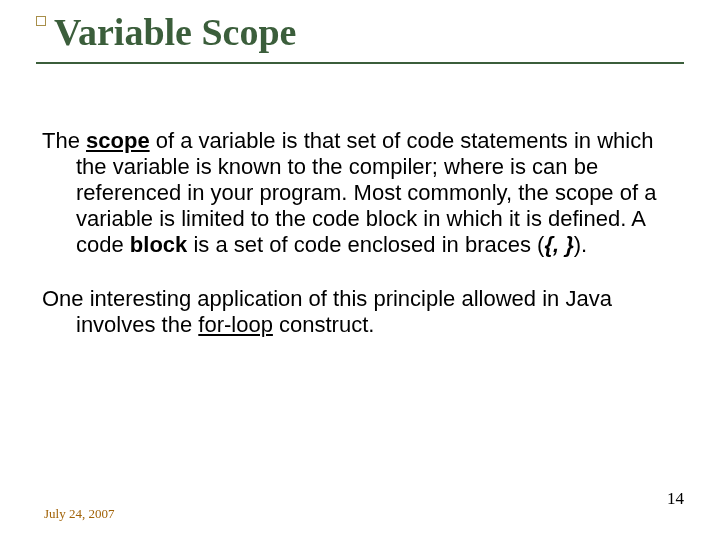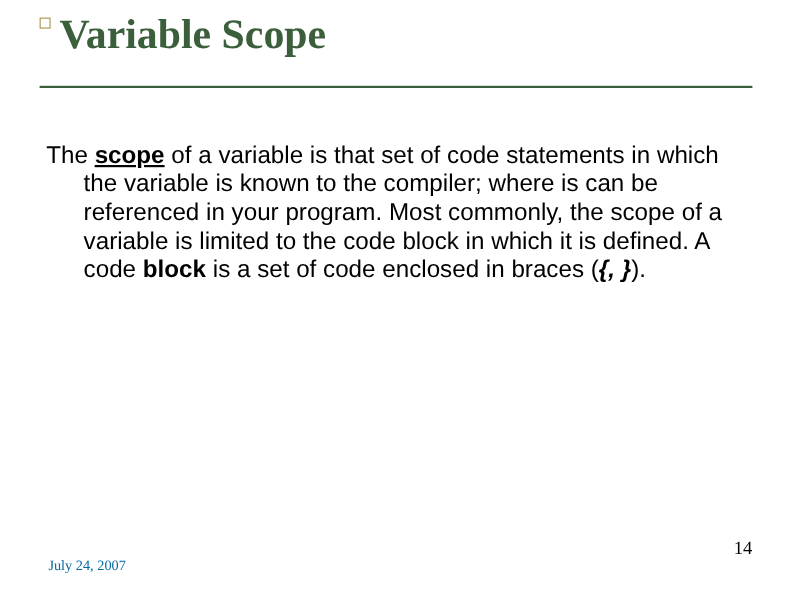--- a/index.html
+++ b/index.html
@@ -17,21 +17,21 @@
     height: 540px;
     position: relative;
     box-sizing: border-box;
   }
   .title-area {
     position: absolute;
     left: 36px;
     top: 12px;
     width: 648px;
     border-bottom: 2px solid #3b5e3b;
-    padding-bottom: 24px;
+    padding-bottom: 8px;
   }
   .title-area .accent {
     position: absolute;
     left: 0;
     top: 4px;
     width: 10px;
     height: 10px;
     border: 1.5px solid #a88f4a;
     box-sizing: border-box;
   }
@@ -65,21 +65,21 @@
   }
   .ital {
     font-style: italic;
   }
   .footer-date {
     position: absolute;
     left: 44px;
     bottom: 18px;
     font-family: "Times New Roman", Times, serif;
     font-size: 13px;
-    color: #0369a1;
+    color: #a16207;
   }
   .footer-page {
     position: absolute;
     right: 36px;
     bottom: 31px;
     font-family: "Times New Roman", Times, serif;
     font-size: 17px;
     color: #000;
   }
 </style>
@@ -90,18 +90,21 @@
 
   <div class="title-area">
     <span class="accent"></span>
     <h1 class="title-text">Variable Scope</h1>
   </div>
 
   <div class="body-area">
     <p class="para">
       <span>The </span><span class="bold underlined">scope</span><span> of a variable is that set of code statements in which the variable is known to the compiler; where is can be referenced in your program. Most commonly, the scope of a variable is limited to the code block in which it is defined. A code </span><span class="bold">block</span><span> is a set of code enclosed in braces (</span><span class="bold ital">{, }</span><span>).</span>
     </p>
+    <p class="para">
+      <span>One interesting application of this principle allowed in Java involves the </span><span class="underlined">for-loop</span><span> construct.</span>
+    </p>
   </div>
 
   <div class="footer-date">July 24, 2007</div>
   <div class="footer-page">14</div>
 
 </div>
 
 </body></html>

